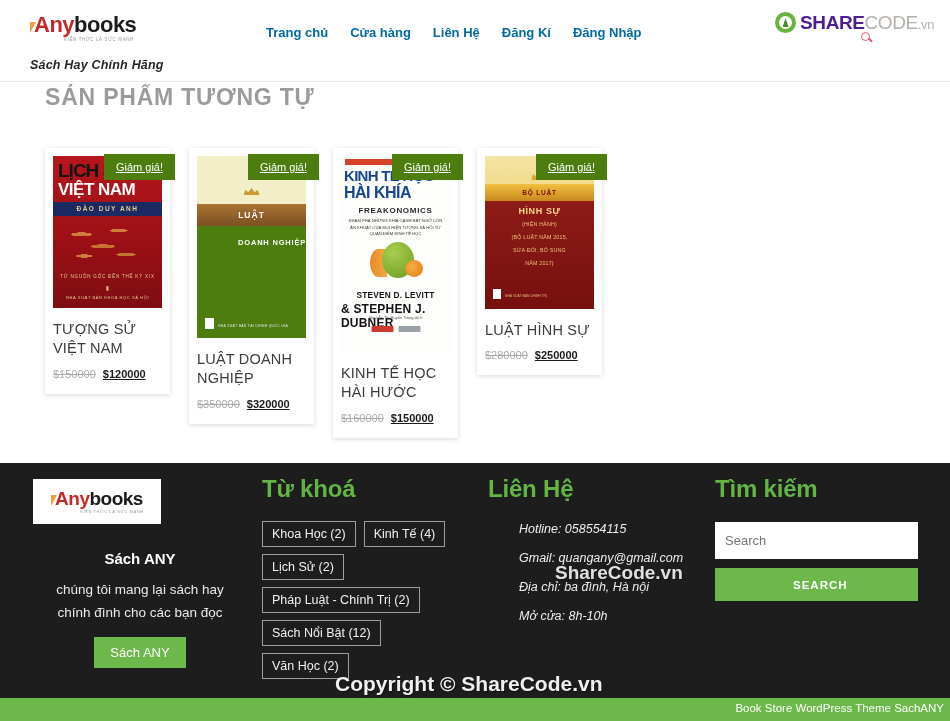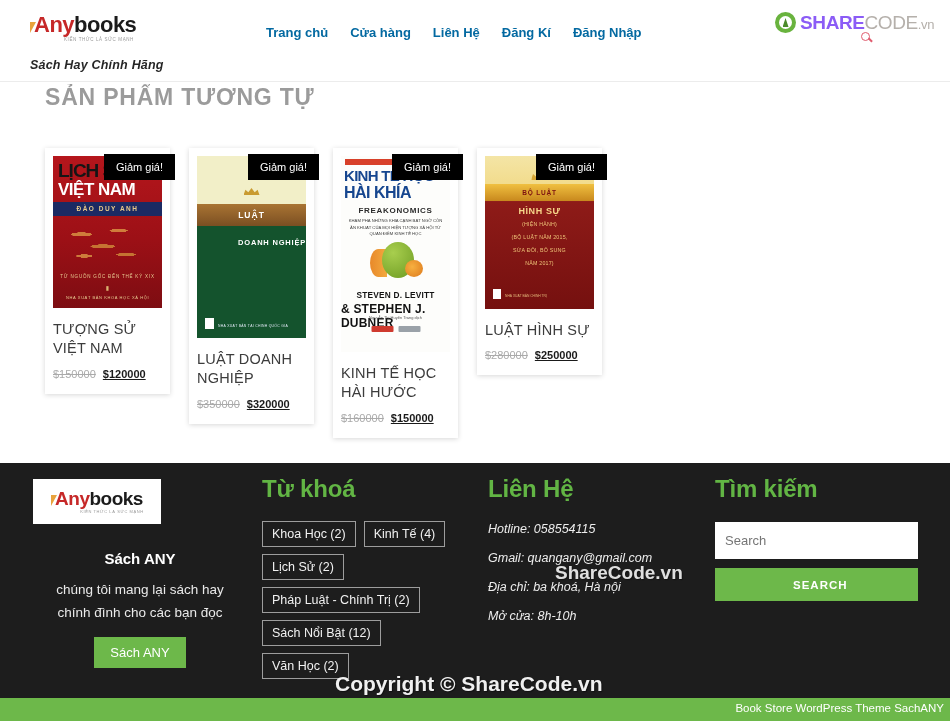--- a/index.html
+++ b/index.html
@@ -54,21 +54,21 @@
   .sc-mark::before {
     content: ""; position: absolute; inset: 4px; border-radius: 50%;
     background: #fff;
   }
   .sc-mark::after {
     content: ""; position: absolute; left: 7.5px; top: 6px;
     width: 6px; height: 9px; background: #4c8b2b;
     clip-path: polygon(50% 0, 100% 100%, 0 100%);
   }
   .sc-text { font-size: 19px; font-weight: bold; letter-spacing: -0.4px; line-height: 1; }
-  .sc-text .g { color: #8b5cf6; text-align: right; }
+  .sc-text .g { color: #4c1d95; text-align: right; }
   .sc-text .d { color: #b5b0ab; font-weight: normal; }
   .sc-text .v { color: #b5b0ab; font-size: 13px; font-weight: normal; }
   .sc-magnifier {
     position: absolute; left: 86px; top: 20px;
     width: 9px; height: 9px; border: 1.6px solid #e05c6e; border-radius: 50%;
   }
   .sc-magnifier::after {
     content: ""; position: absolute; left: 6px; top: 6px;
     width: 5px; height: 1.6px; background: #e05c6e; transform: rotate(45deg);
   }
@@ -85,22 +85,22 @@
     display: flex; align-items: flex-start; gap: 19px;
   }
   .card {
     width: 125px; background: #fff; position: relative;
     box-shadow: 0 1px 5px rgba(0,0,0,0.16);
     padding: 8px 8px 14px 8px;
   }
   .card .thumb { width: 109px; display: block; }
   .badge {
     position: absolute; right: -5px; top: 6px;
-    background: #000000; color: #fff; font-size: 11px;
-    padding: 7px 12px; white-space: nowrap; z-index: 4;
+    background: #4d7c0f; color: #fff; font-size: 11px;
+    padding: 7px 12px; white-space: nowrap; z-index: 4; text-decoration: underline;
   }
   .p-title {
     margin-top: 12px; font-size: 14.5px; color: #3c3c3c;
     line-height: 1.33; letter-spacing: 0.2px;
   }
   .p-price { margin-top: 9px; font-size: 11px; white-space: nowrap; }
   .p-old { color: #aaaaaa; text-decoration: line-through; }
   .p-new { color: #1a1a1a; font-weight: bold; text-decoration: underline; margin-left: 7px; }
 
   
@@ -115,21 +115,21 @@
       radial-gradient(ellipse 26px 5px at 22% 30%, #e3a64a 40%, transparent 42%),
       radial-gradient(ellipse 22px 4px at 62% 22%, #e3a64a 40%, transparent 42%),
       radial-gradient(ellipse 30px 5px at 45% 55%, #d89a3e 40%, transparent 42%),
       radial-gradient(ellipse 20px 4px at 25% 75%, #e3a64a 40%, transparent 42%),
       radial-gradient(ellipse 24px 4px at 70% 72%, #d89a3e 40%, transparent 42%);
   }
   .bk1 .f1 { position:absolute; left:0; top:118px; width:100%; text-align:center; color:#e8cb92; font-size:4.5px; letter-spacing:.8px; }
   .bk1 .f2 { position:absolute; left:0; top:128px; width:100%; text-align:center; color:#dbb571; font-size:6px; }
   .bk1 .f3 { position:absolute; left:0; top:139px; width:100%; text-align:center; color:#e8cb92; font-size:4px; letter-spacing:.6px; }
 
-  .bk2 { height: 182px; background:#14532d; }
+  .bk2 { height: 182px; background:#4d7c0f; }
   .bk2 .top { position:absolute; left:0; top:0; width:100%; height:48px; background:#f2efc8; }
   .bk2 .crown { position:absolute; left:50%; top:32px; transform:translateX(-50%); width:16px; height:7px; background:#c99b30; clip-path:polygon(0 100%,12% 25%,30% 60%,50% 0,70% 60%,88% 25%,100% 100%); }
   .bk2 .rib { position:absolute; left:0; top:48px; width:100%; height:22px; background:linear-gradient(180deg,#a97433,#7b4f22); }
   .bk2 .rib span { display:block; text-align:center; line-height:22px; color:#fff; font-size:8.5px; font-weight:bold; letter-spacing:1px; }
   .bk2 .sub { position:absolute; left:0; top:82px; width:100%; text-align:right; color:#fff; font-size:7.5px; font-weight:bold; letter-spacing:.8px; }
   .bk2 .pub { position:absolute; left:8px; bottom:9px; width:9px; height:11px; background:#fff; }
   .bk2 .pubt { position:absolute; left:21px; bottom:10px; color:#dfe7f3; font-size:3.4px; letter-spacing:.3px; }
 
   .bk3 { height: 196px; background:#fdfdfb; }
   .bk3 .tagline { position:absolute; left:4px; top:3px; width:78px; height:6px; background:#d8402a; }
@@ -186,21 +186,21 @@
   .tags { margin-top: 18px; display:flex; flex-wrap:wrap; gap:7px 8px; }
   .tag {
     border:1px solid #9d9d9d; color:#f1f1f1; font-size:12.5px;
     padding:5px 9px; background:transparent; cursor:pointer; white-space:nowrap;
     font-family:"Liberation Sans",sans-serif;
   }
   .col-contact { left: 488px; top: 12px; width: 210px; }
   .contact-list { margin-top: 19px; }
   .contact-list li {
     list-style:none; color:#ededed; font-size:12.5px;
-    font-style:italic; margin-bottom: 15px; white-space:nowrap;
+    font-style:italic; margin-bottom: 15px; white-space:nowrap;margin-left:31px;
   }
   .col-search { left: 715px; top: 12px; width: 210px; }
   .search-input {
     margin-top:19px; width:203px; height:37px; background:#fff; border:none;
     font-size:13px; color:#777; padding:0 10px; outline:none;
     font-family:"Liberation Sans",sans-serif;
   }
   .search-btn {
     margin-top:9px; width:203px; height:33px; background:#6db84a; border:none;
     color:#fff; font-size:11.5px; font-weight:bold; letter-spacing:1px;
@@ -371,21 +371,21 @@
         <button class="tag">Sách Nổi Bật (12)</button>
         <button class="tag">Văn Học (2)</button>
       </div>
     </div>
 
     <div class="f-col col-contact">
       <div class="f-head">Liên Hệ</div>
       <ul class="contact-list">
         <li>Hotline: 058554115</li>
         <li>Gmail: quangany@gmail.com</li>
-        <li>Địa chỉ: ba khoá, Hà nội</li>
+        <li>Địa chỉ: ba đình, Hà nội</li>
         <li>Mở cửa: 8h-10h</li>
       </ul>
     </div>
 
     <div class="f-col col-search">
       <div class="f-head">Tìm kiếm</div>
       <input class="search-input" type="text" placeholder="Search" style="">
       <button class="search-btn">SEARCH</button>
     </div>
   </div>

